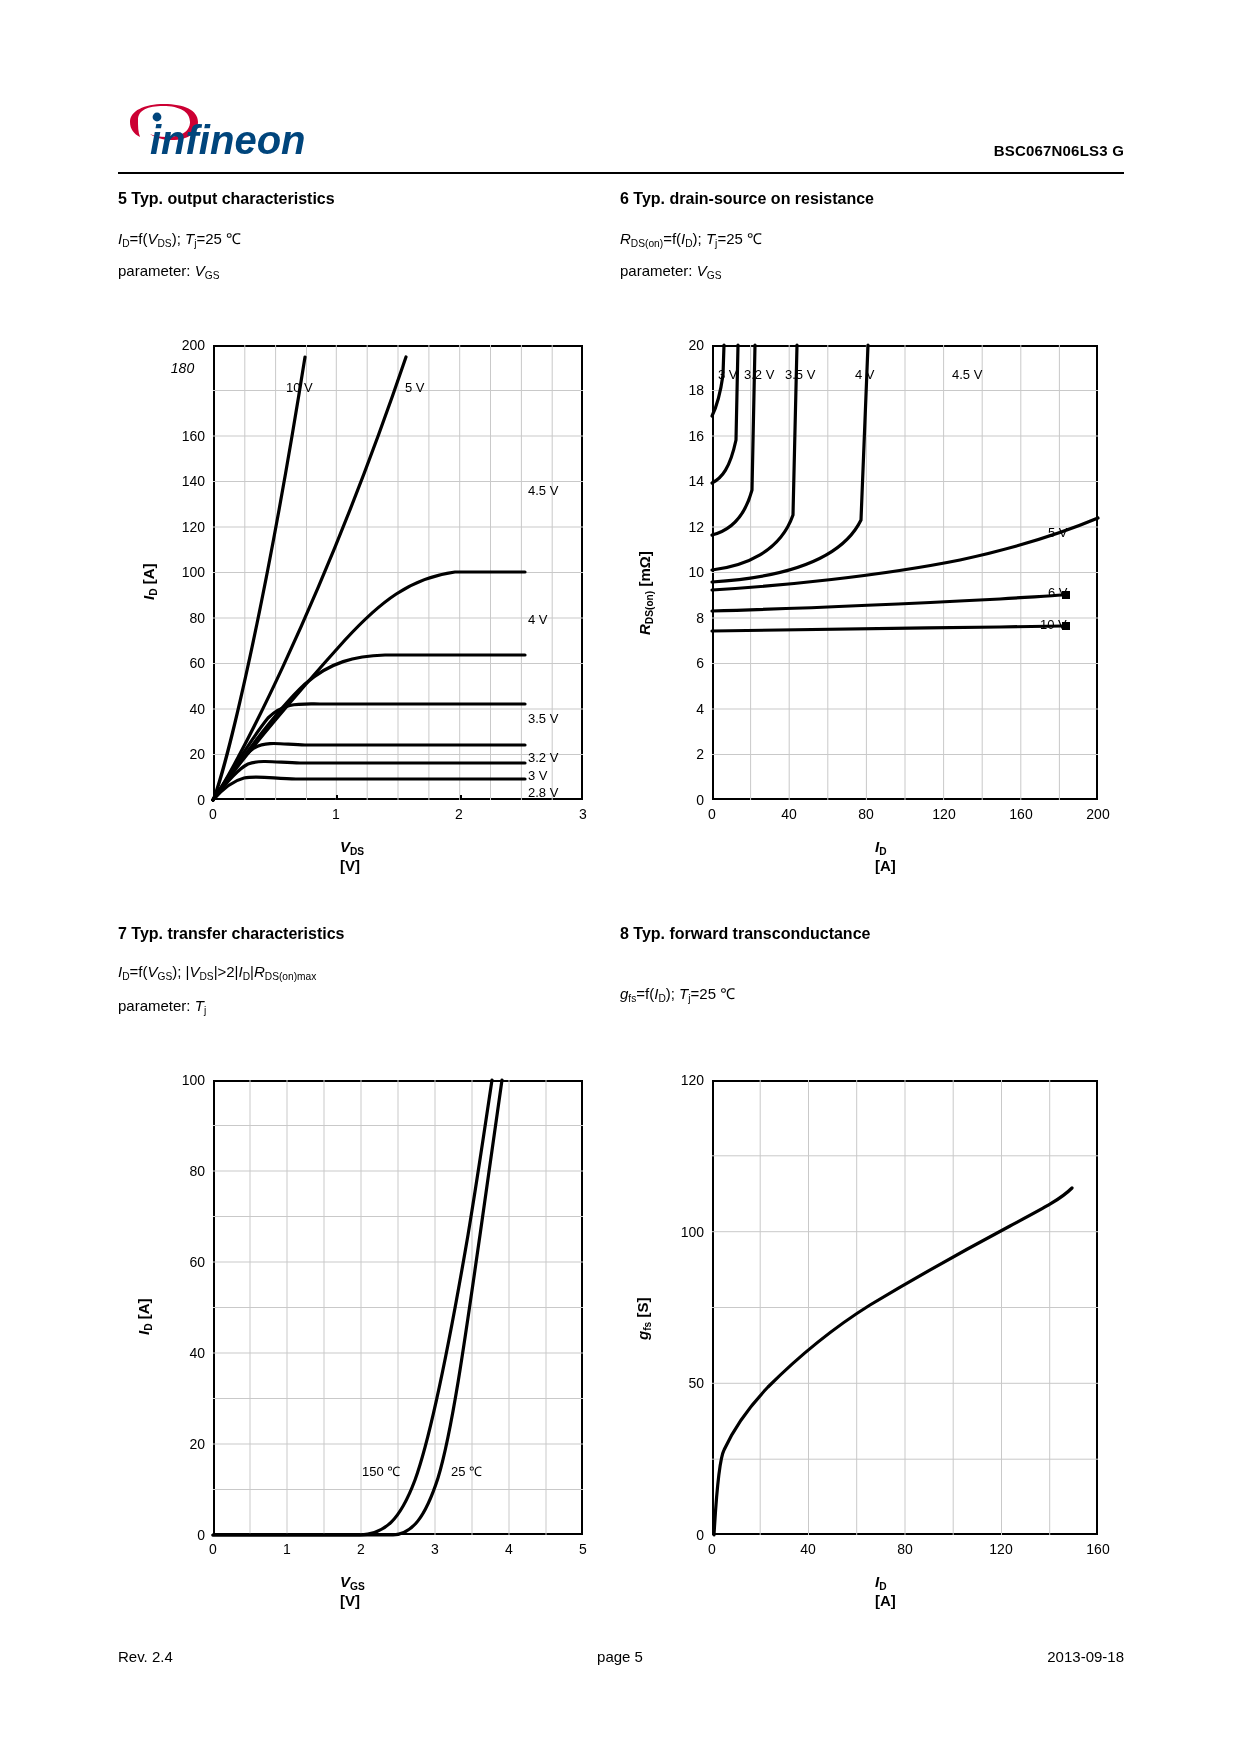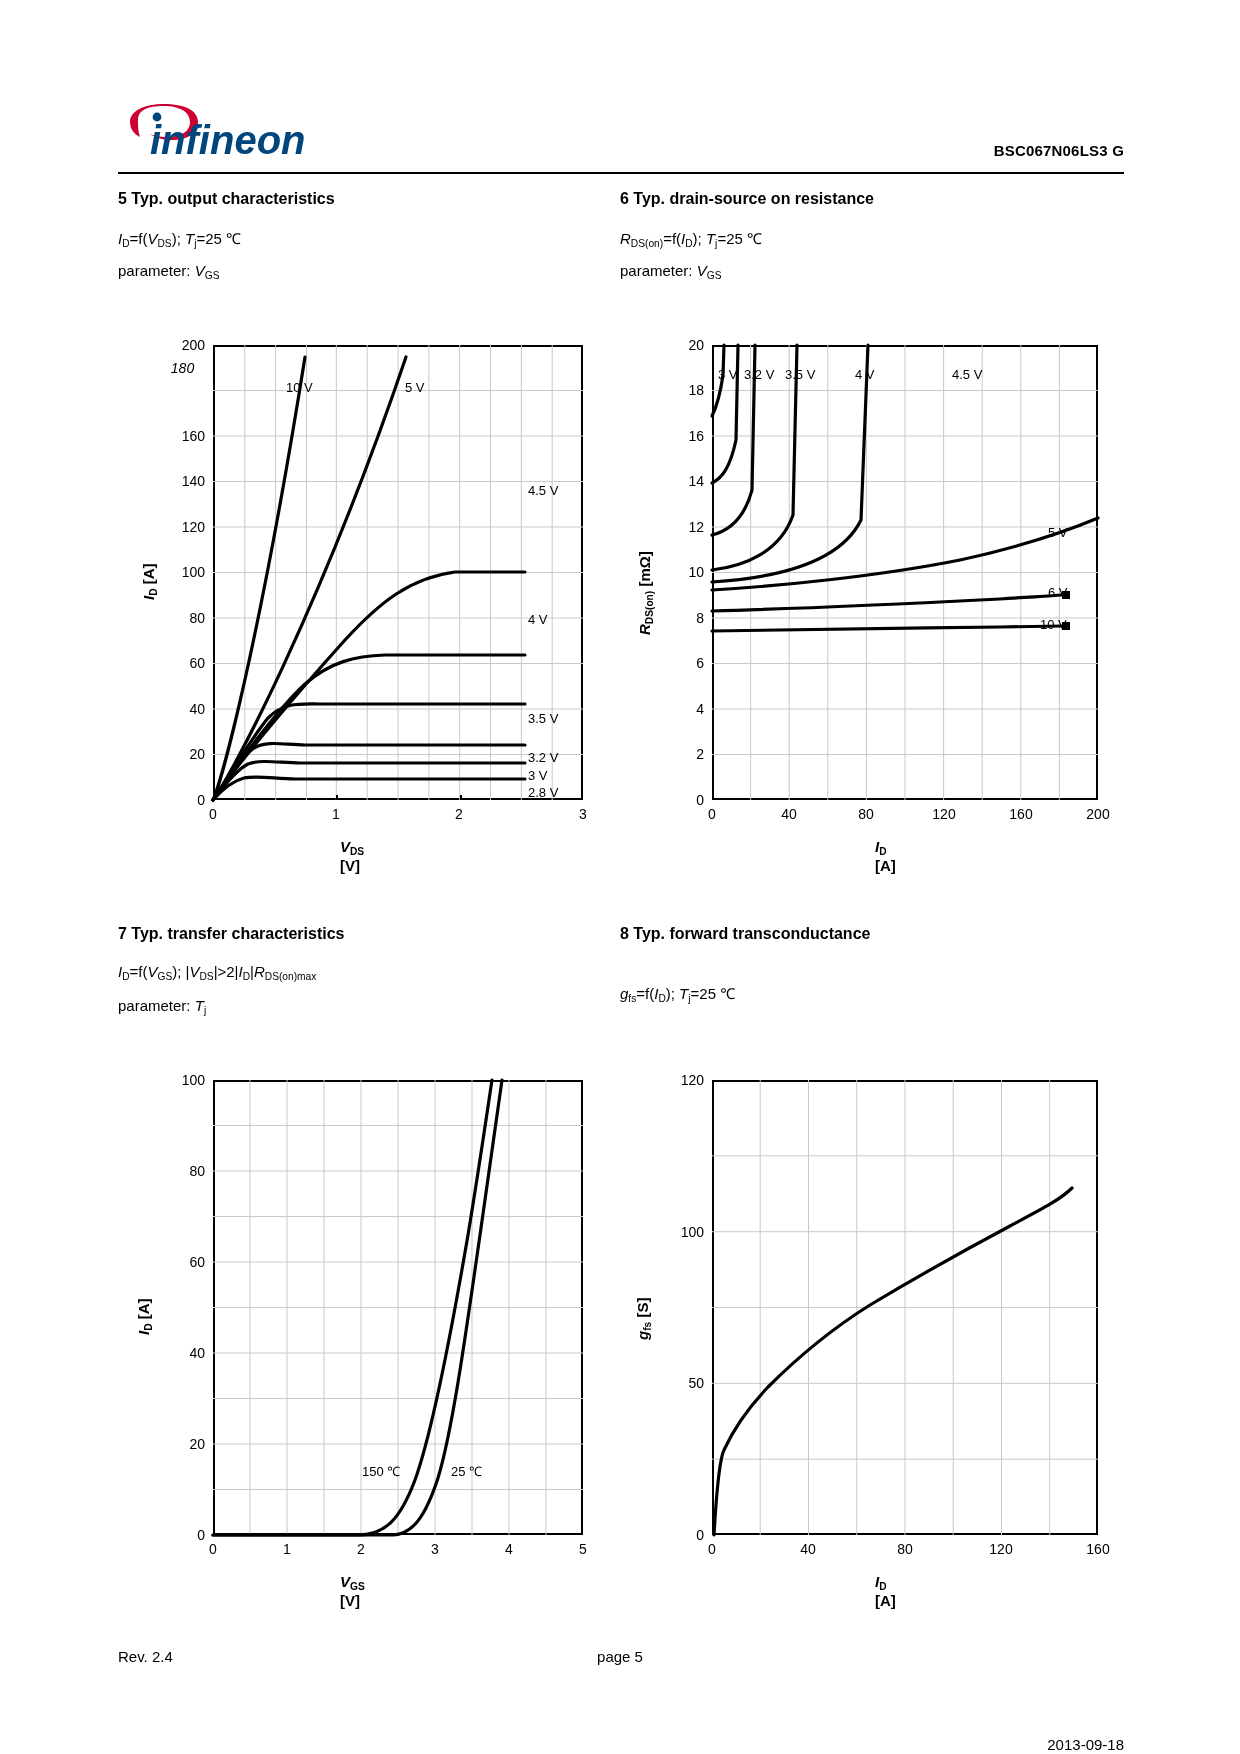--- a/index.html
+++ b/index.html
@@ -325,15 +325,15 @@
     <div class="ylab" style="left:654px;top:1224px;width:50px;text-align:right;">100</div>
     <div class="ylab" style="left:654px;top:1375px;width:50px;text-align:right;">50</div>
     <div class="ylab" style="left:654px;top:1527px;width:50px;text-align:right;">0</div>
 
     <div class="axis-title" style="left:875px;top:1573px;"><i>I</i><sub>D</sub> [A]</div>
     <div class="ylabel-rot" style="left:634px;top:1340px;"><i>g</i><sub>fs</sub> [S]</div>
   </div>
 
   <div class="footer" style="left:118px;top:1648px;">Rev. 2.4</div>
   <div class="footer" style="left:0;top:1648px;width:1240px;text-align:center;">page 5</div>
-  <div class="footer" style="right:116px;top:1736px;">2013-09-18</div>
+  <div class="footer" style="right:116px;top:1648px;">2013-09-18</div>
 
 </div>
 
 </body></html>

